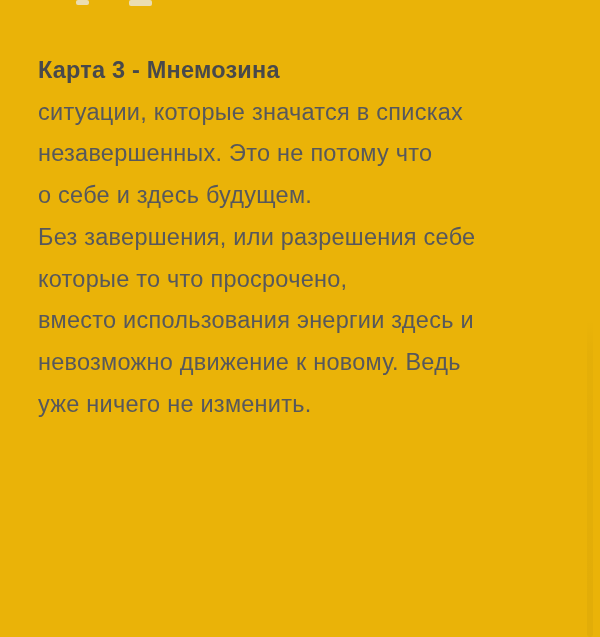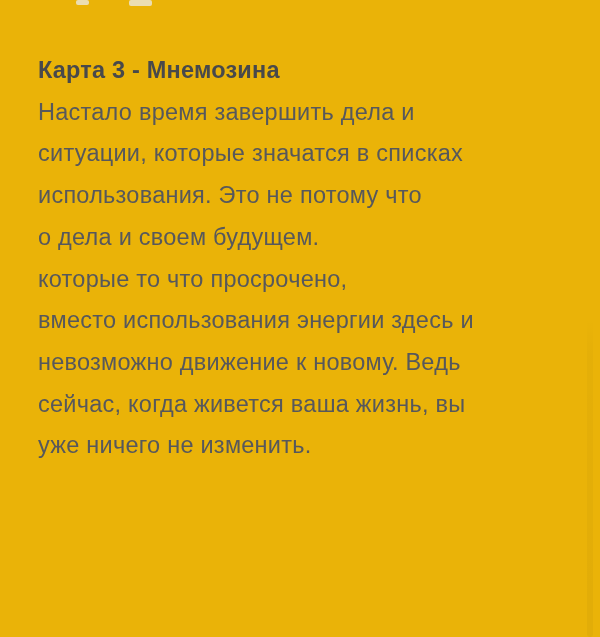--- a/index.html
+++ b/index.html
@@ -59,26 +59,25 @@
 </head>
 <body>
 
 <div class="screen">
 
   <div class="top-fragment frag-a"></div>
   <div class="top-fragment frag-b"></div>
 
   <div class="content">
     <div class="line title">Карта 3 - Мнемозина</div>
-    <div class="line">Настало время завершить дела и</div>
     <div class="line">ситуации, которые значатся в списках</div>
-    <div class="line">использования. Это не потому что</div>
-    <div class="line">о дела и своем будущем.</div>
+    <div class="line">незавершенных. Это не потому что</div>
+    <div class="line">о себе и здесь будущем.</div>
+    <div class="line">Без завершения, или разрешения себе</div>
     <div class="line">которые то что просрочено,</div>
     <div class="line">вместо использования энергии здесь и</div>
     <div class="line">невозможно движение к новому. Ведь</div>
-    <div class="line">сейчас, когда живется ваша жизнь, вы</div>
     <div class="line">уже ничего не изменить.</div>
   </div>
 
   <div class="edge-shadow"></div>
 
 </div>
 
 </body></html>

